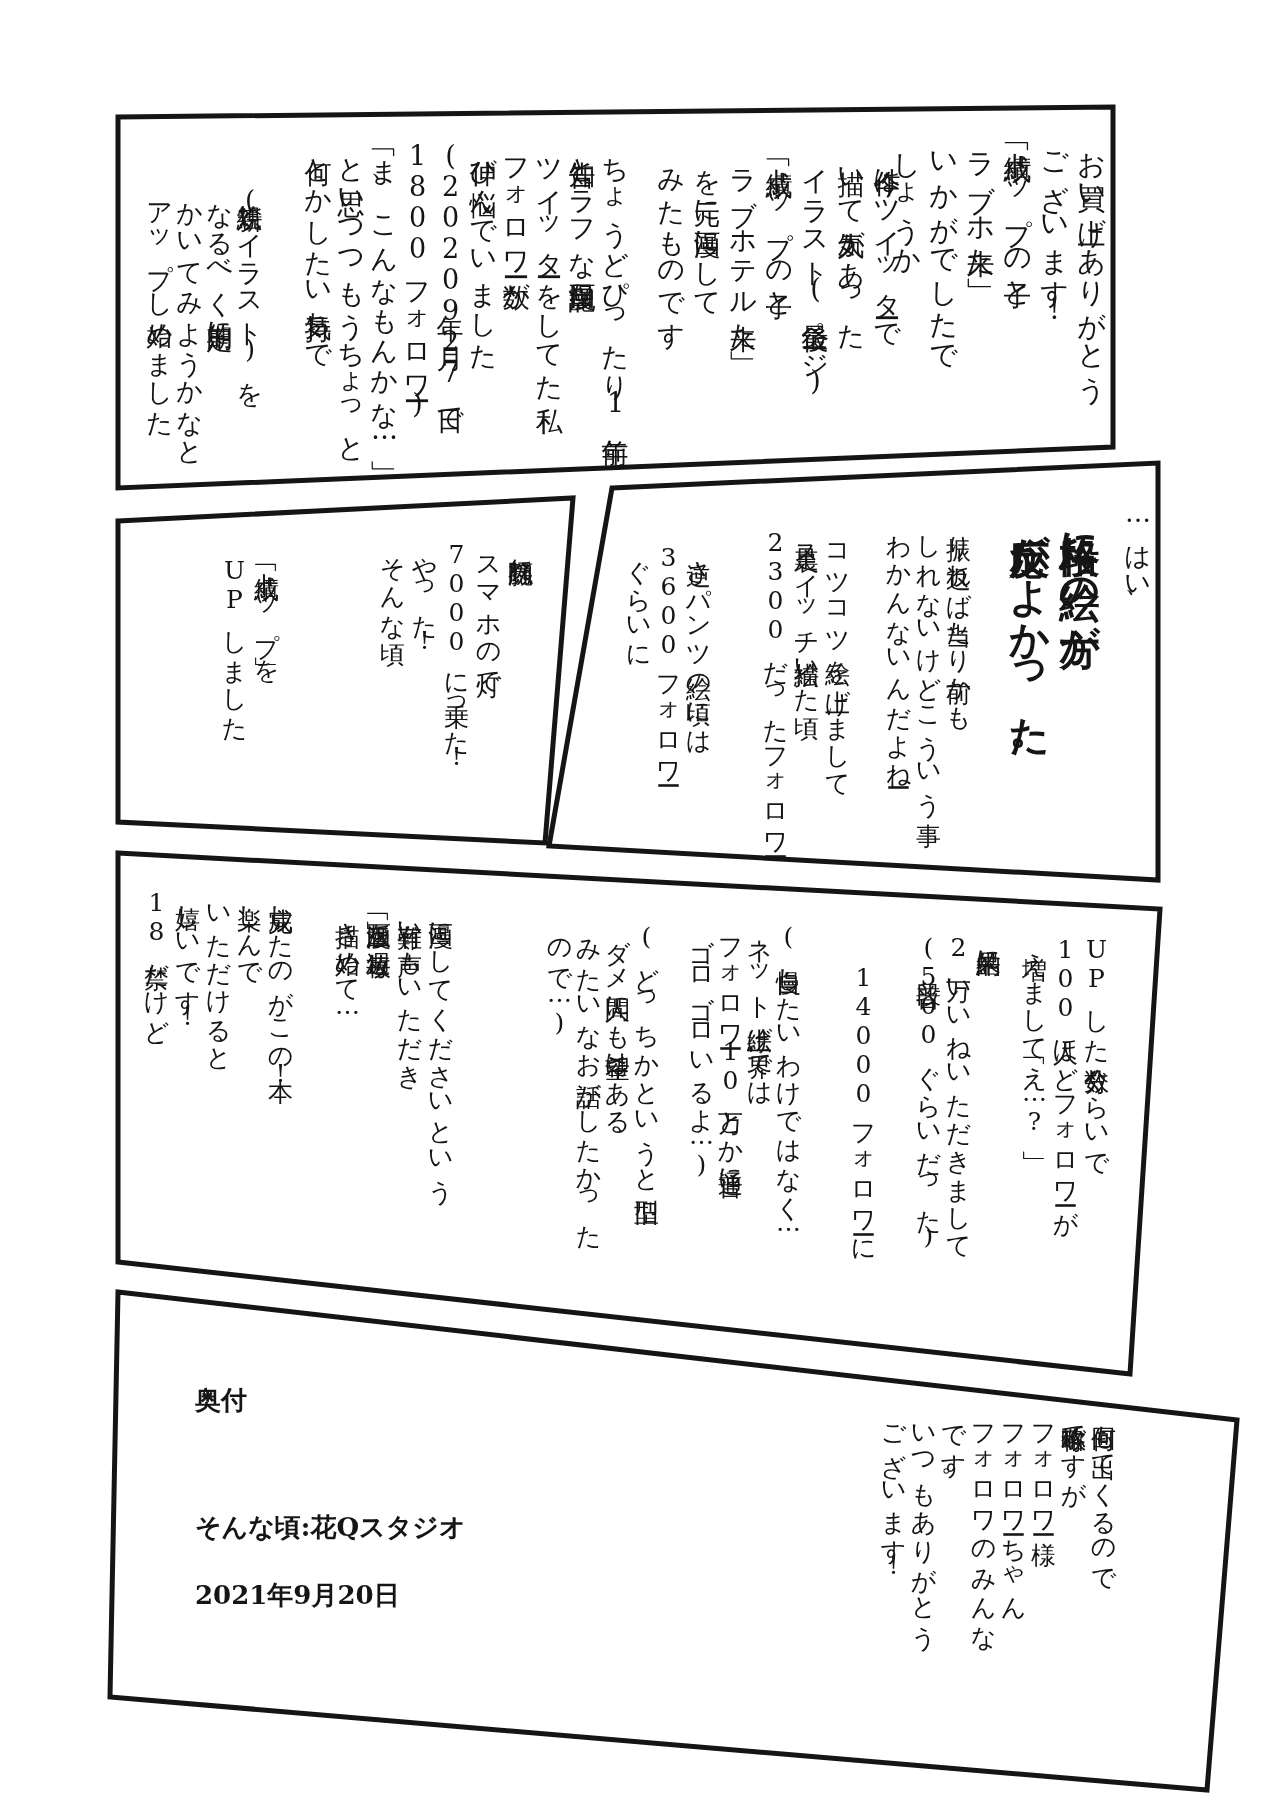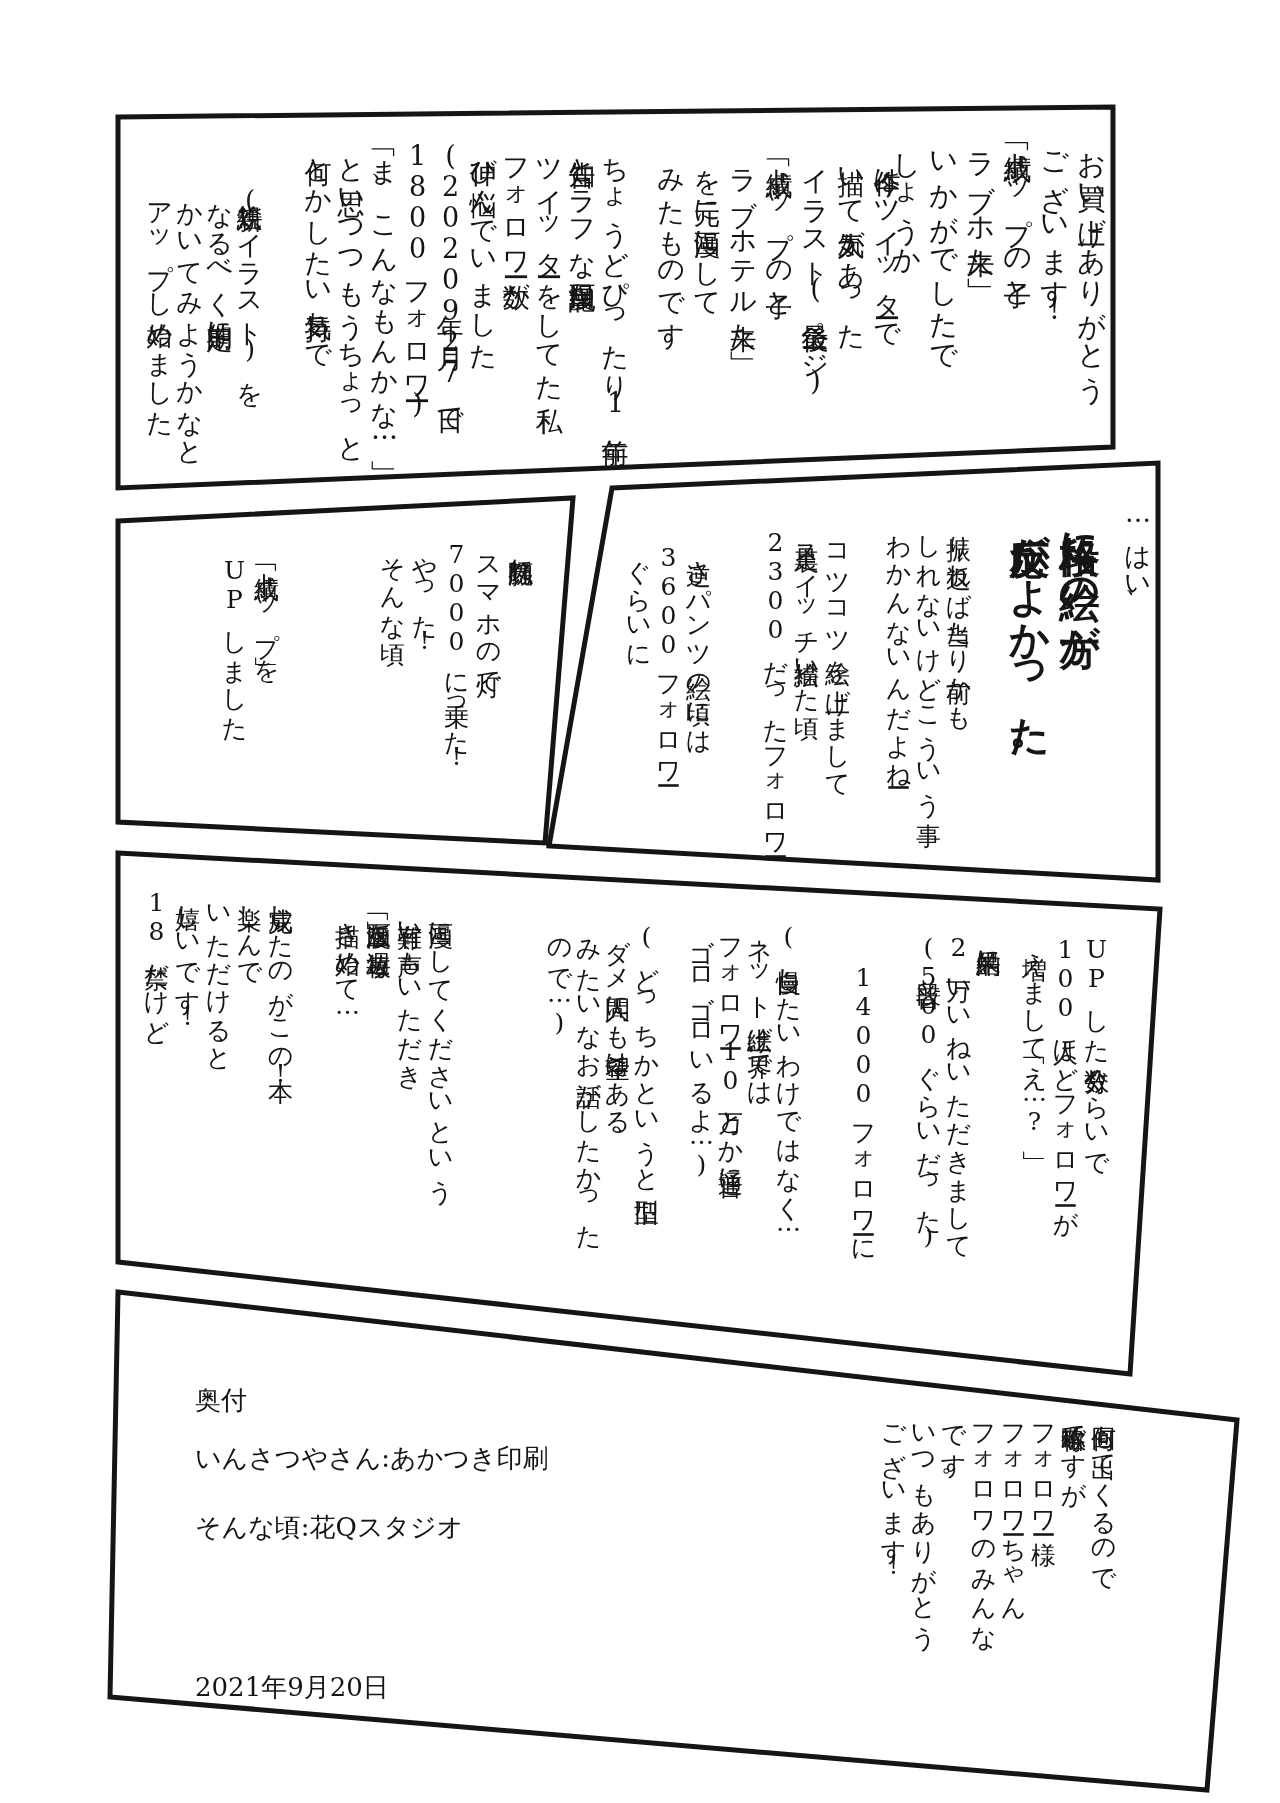--- a/index.html
+++ b/index.html
@@ -54,25 +54,26 @@
   
   .p4-thanks   {right:162px; top:1408px; font-size:25px; line-height:30px;}
 
   .colophon-line{
     position:absolute;
     left:195px;
     font-size:26px;
     line-height:30px;
     color:#151515;
     white-space:nowrap;
+    font-weight:bold;
   }
   .c1{top:1385px;}
   .c2{top:1443px;}
   .c3{top:1512px;}
-  .c4{top:1672px;}
+  .c4{top:1580px;}
 </style>
 </head>
 <body>
 
 <div class="page">
 
   <svg class="borders" viewBox="0 0 1280 1803" xmlns="http://www.w3.org/2000/svg">
     <polygon class="panel" points="118,117 1113,107 1113,447 118,488"></polygon>
     <polygon class="panel" points="118,521 573,498 545,843 118,822"></polygon>
     <polygon class="panel" points="612,488 1158,463 1158,880 549,846"></polygon>
@@ -195,17 +196,16 @@
       <span class="tl">敬称略ですが</span>
       <span class="tl">フォロワー様</span>
       <span class="tl">フォロワーちゃん</span>
       <span class="tl">フォロワのみんな</span>
       <span class="tl">です。</span>
       <span class="tl">いつもありがとう</span>
       <span class="tl">ございます!</span>
     </div>
 
   <div class="colophon-line c1">奥付</div>
-  <div class="colophon-line c2">いんさつやさん:あかつき印刷</div>
   <div class="colophon-line c3">そんな頃:花Qスタジオ</div>
   <div class="colophon-line c4">2021年9月20日</div>
 
 </div>
 
 </body></html>

